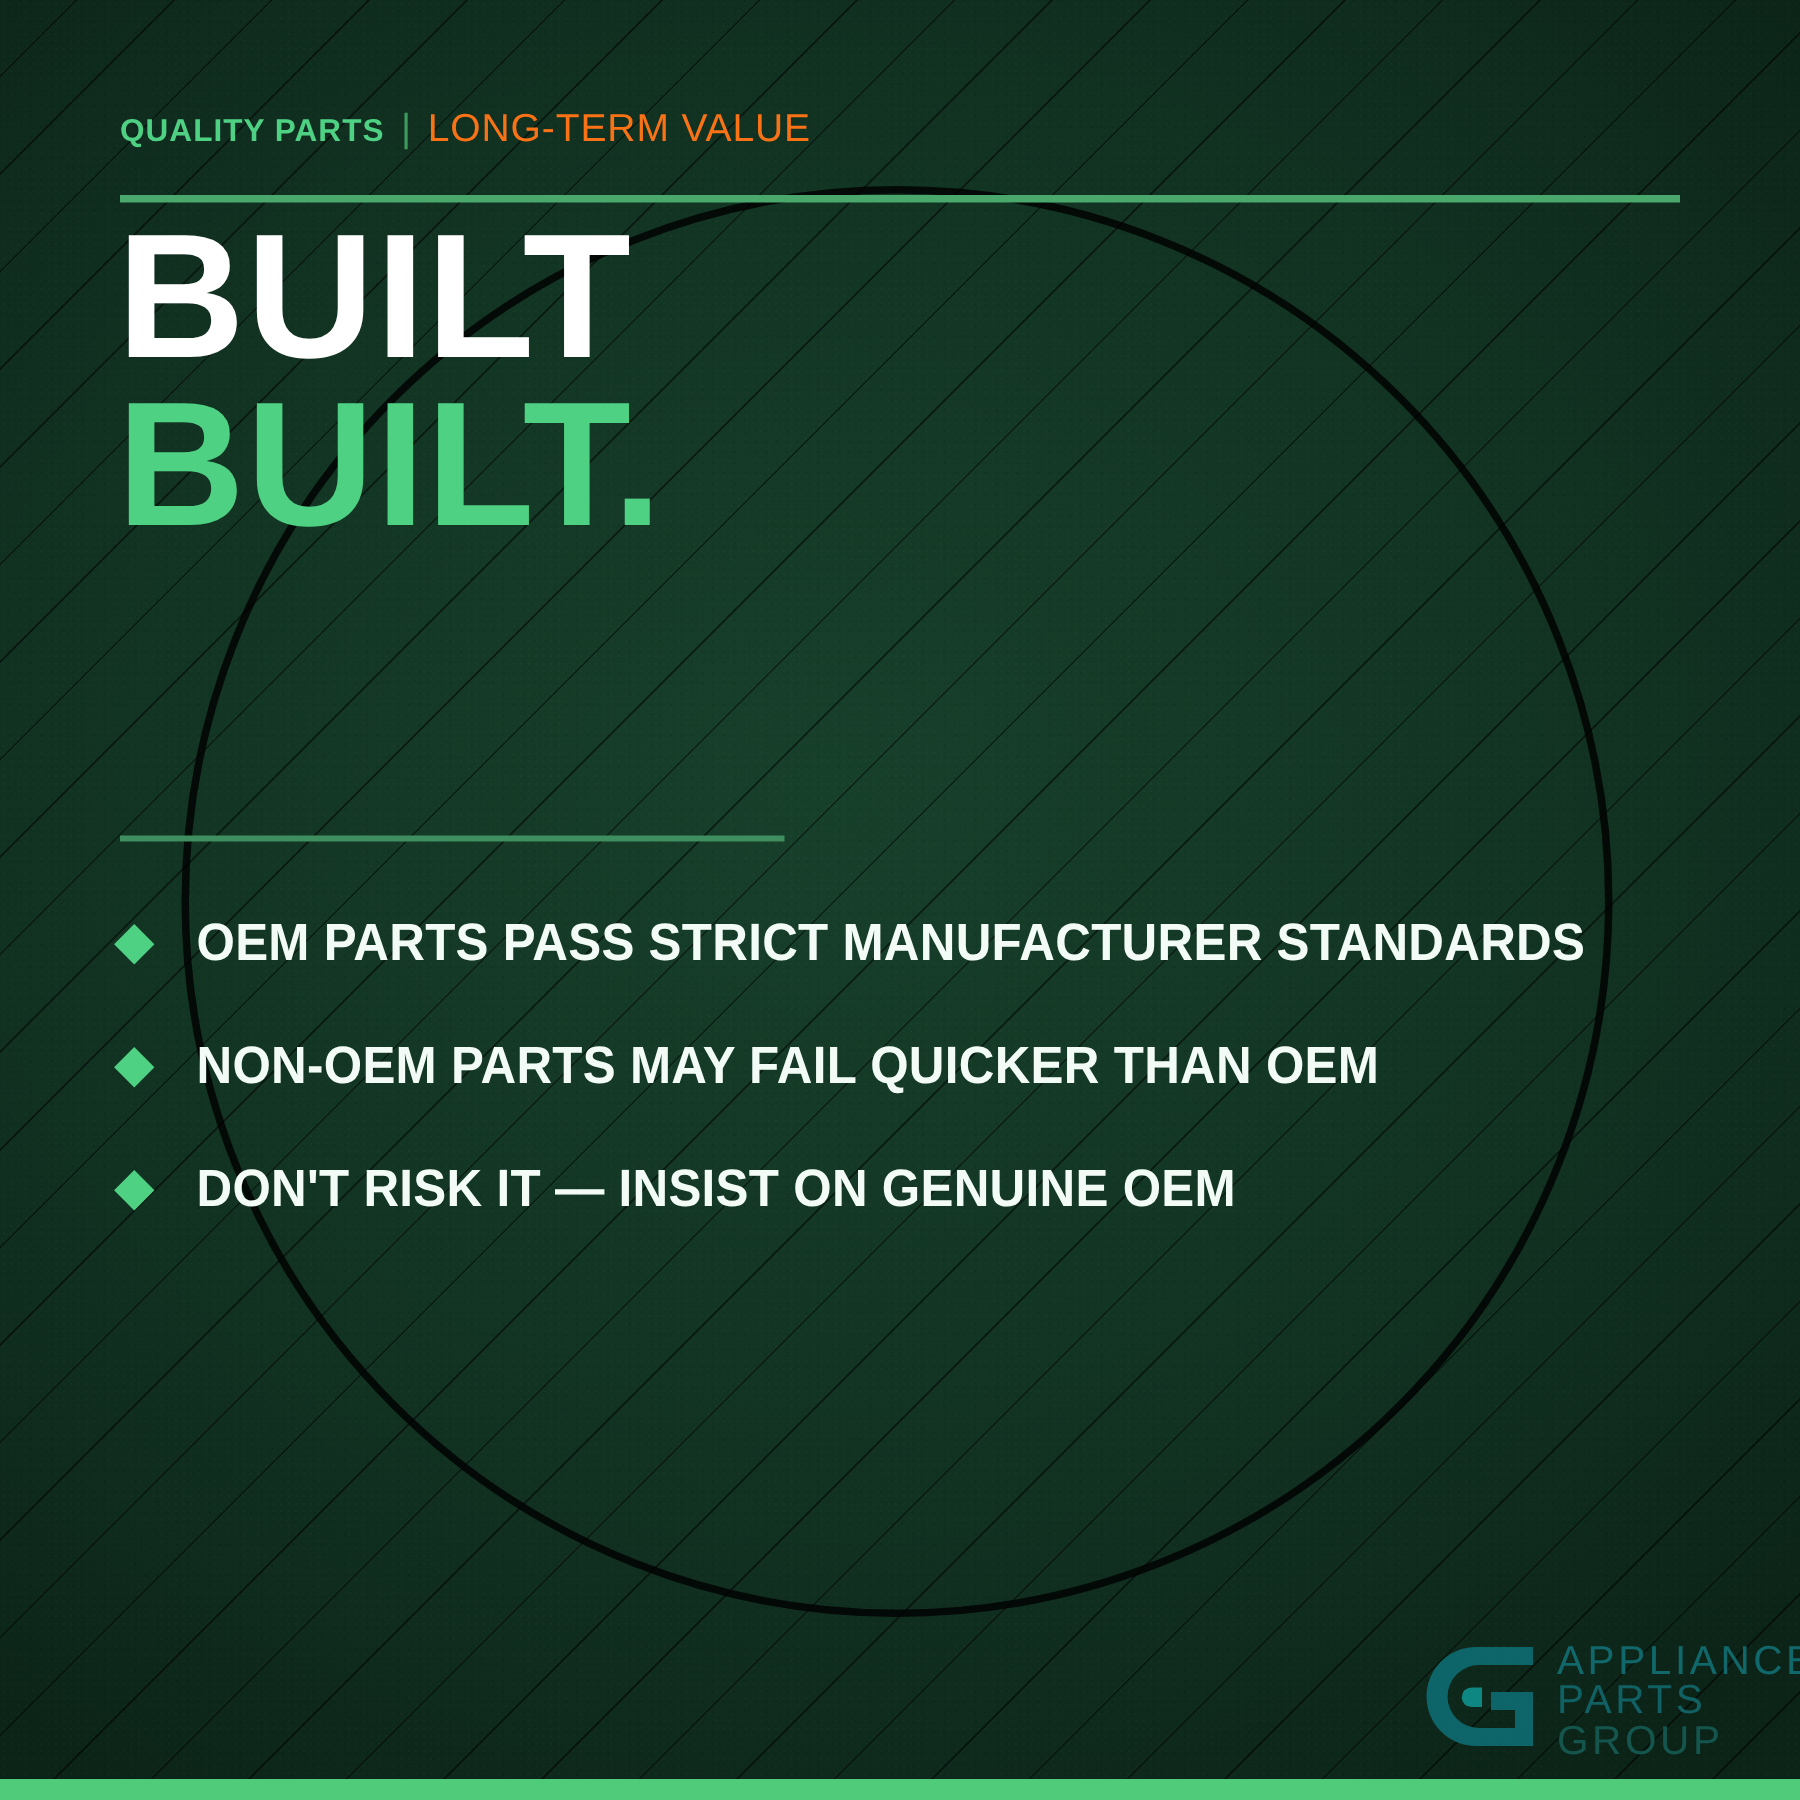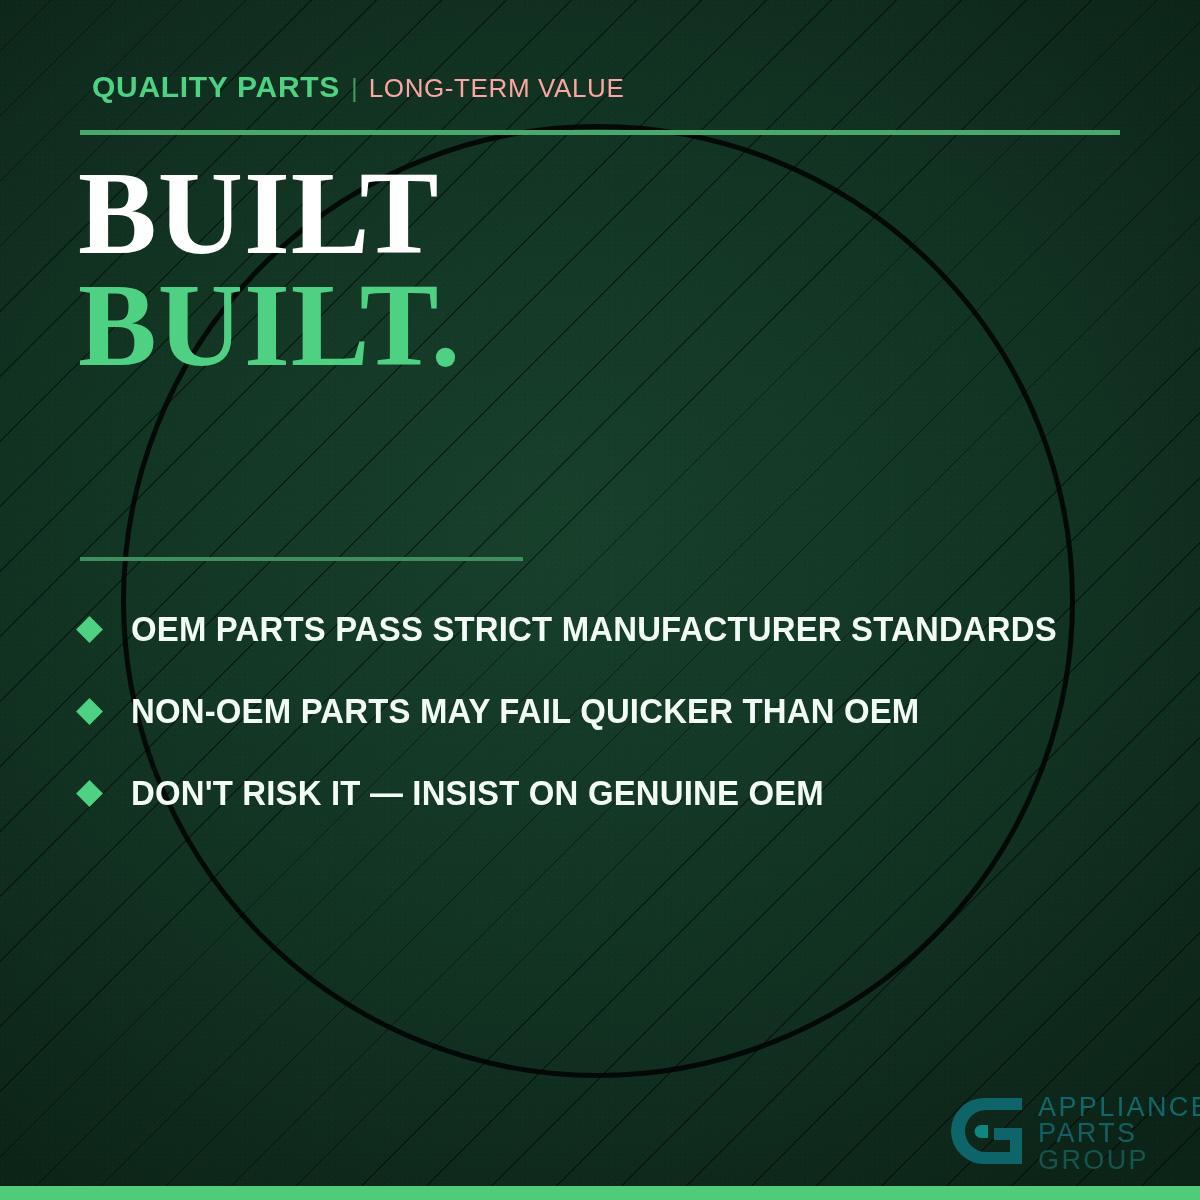--- a/index.html
+++ b/index.html
@@ -71,32 +71,31 @@
   .eyebrow {
     position: absolute;
     left: 80px;
     top: 72px;
     display: flex;
     align-items: baseline;
     gap: 11px;
     white-space: nowrap;
   }
   .eyebrow-main {
-    font-size: 30px;
+    font-size: 21px;
     font-weight: 700;
     letter-spacing: 0.7px;
     color: #4fd184;
     line-height: 1;
-    margin-left: 12px;
   }
   .eyebrow-sub {
     font-size: 26px;
     font-weight: 400;
     letter-spacing: 0.6px;
-    color: #fca5a5;
+    color: #f97316;
     line-height: 1;
   }
   .eyebrow-pipe {
     color: #3e9b5e;
     font-size: 26px;
     font-weight: 400;
     line-height: 1;
   }
 
   .header-rule {
@@ -105,22 +104,22 @@
     top: 130px;
     width: 1040px;
     height: 5px;
     background: #4aa86c;
   }
 
   
   .headline {
     position: absolute;
     left: 78px;
-    top: 158px;
-    font-family: Liberation Serif, serif;
+    top: 142px;
+    font-family: Liberation Sans, sans-serif;
     font-weight: 700;
     font-size: 118px;
     line-height: 0.95;
     letter-spacing: 1px;
   }
   .headline .line { display: block; }
   .headline .white { color: #ffffff; }
   .headline .green { color: #4fd184; }
 
   .headline-rule {

